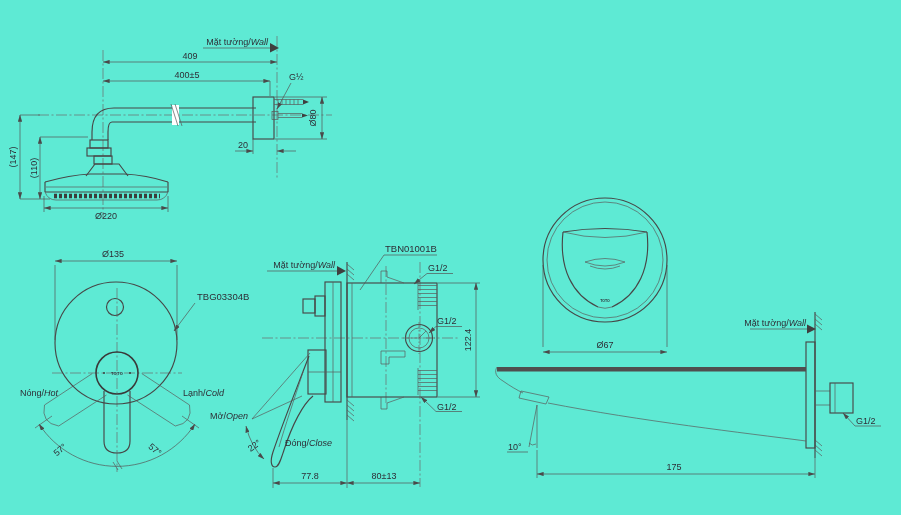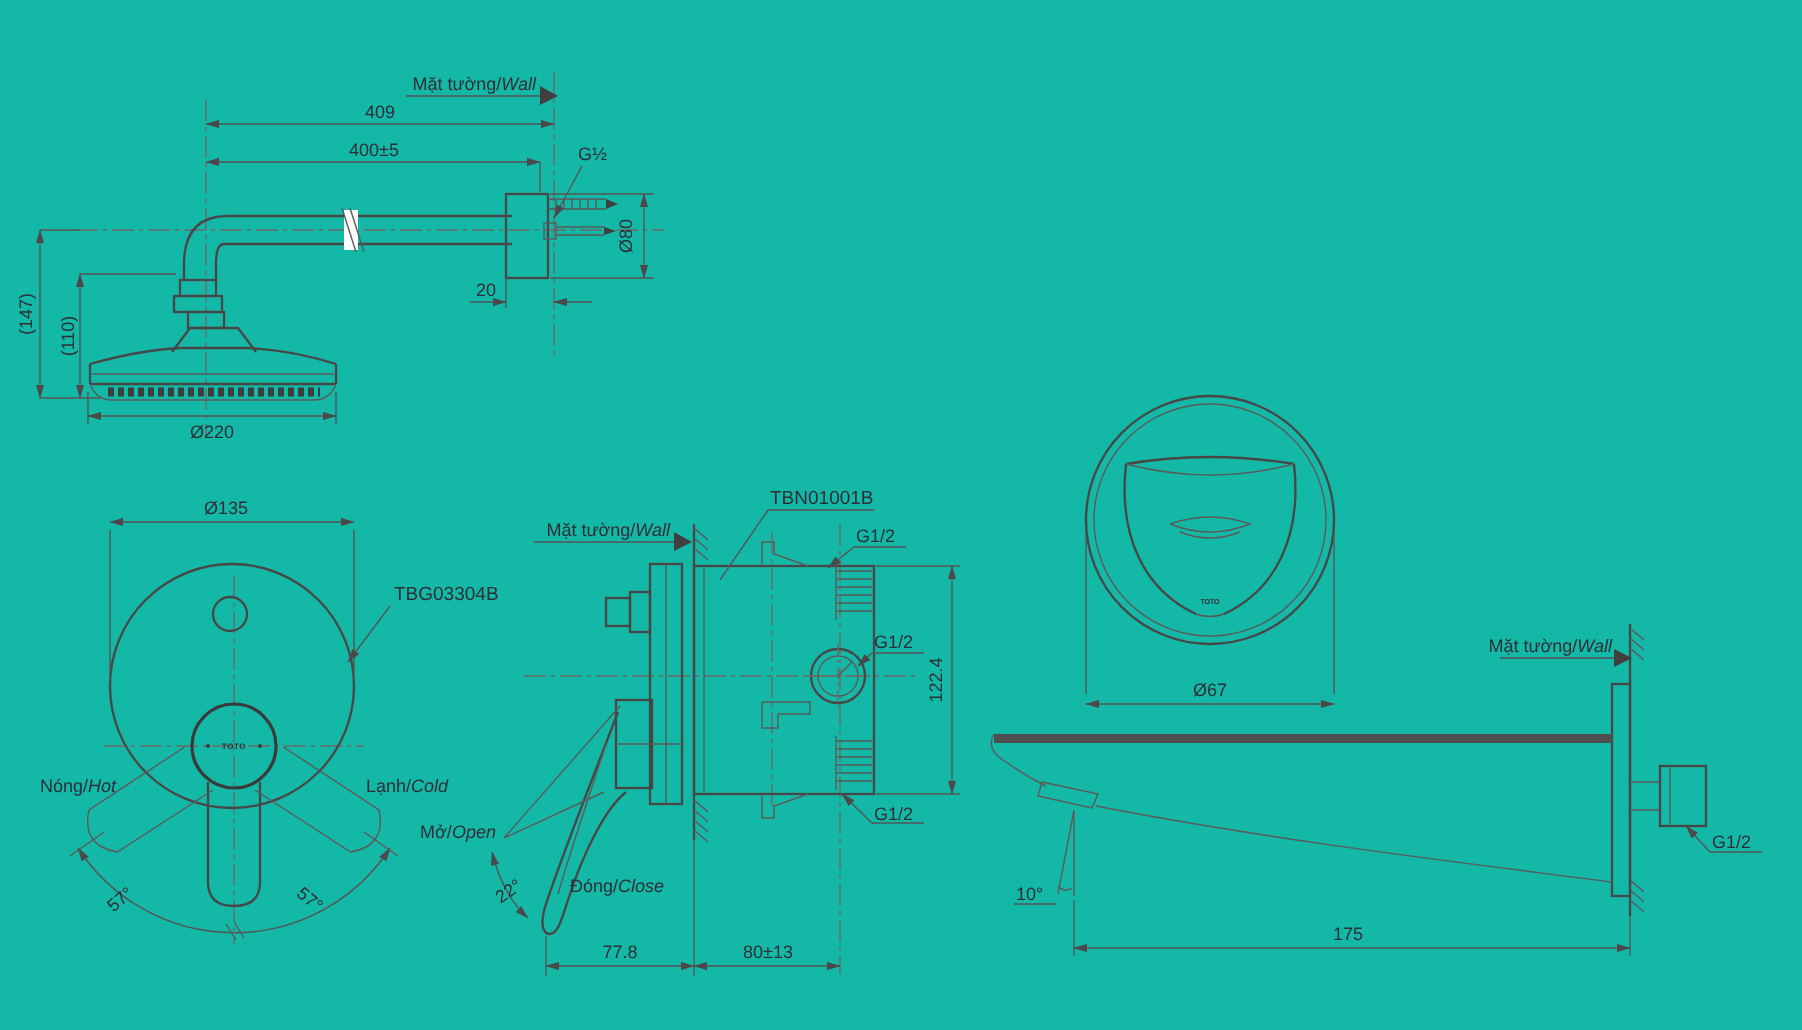--- a/index.html
+++ b/index.html
@@ -1,16 +1,16 @@
 <!DOCTYPE html>
 <html><head>
 <meta charset="utf-8">
 <style>
   html,body{margin:0;padding:0;background:#fff;}
-  .stage{width:901px;height:515px;position:relative;background:#14b8a6;overflow:hidden;
+  .stage{width:901px;height:515px;position:relative;background:#5eead4;overflow:hidden;
          font-family:"Liberation Sans", sans-serif;}
   svg{display:block;}
   svg text{fill:#2e2e36;font-family:"Liberation Sans", sans-serif;font-size:9px;}
   .it{font-style:italic;}
   .model{font-size:9.5px;}
   .logo{font-size:4px;font-weight:bold;letter-spacing:.3px;}
   .logo2{font-size:3.5px;font-weight:bold;}
   .thin{stroke:#5a5a5a;stroke-width:.7;fill:none;}
   .med{stroke:#474747;stroke-width:1.15;fill:none;}
   .thick{stroke:#3a3a3a;stroke-width:1.6;fill:none;}

